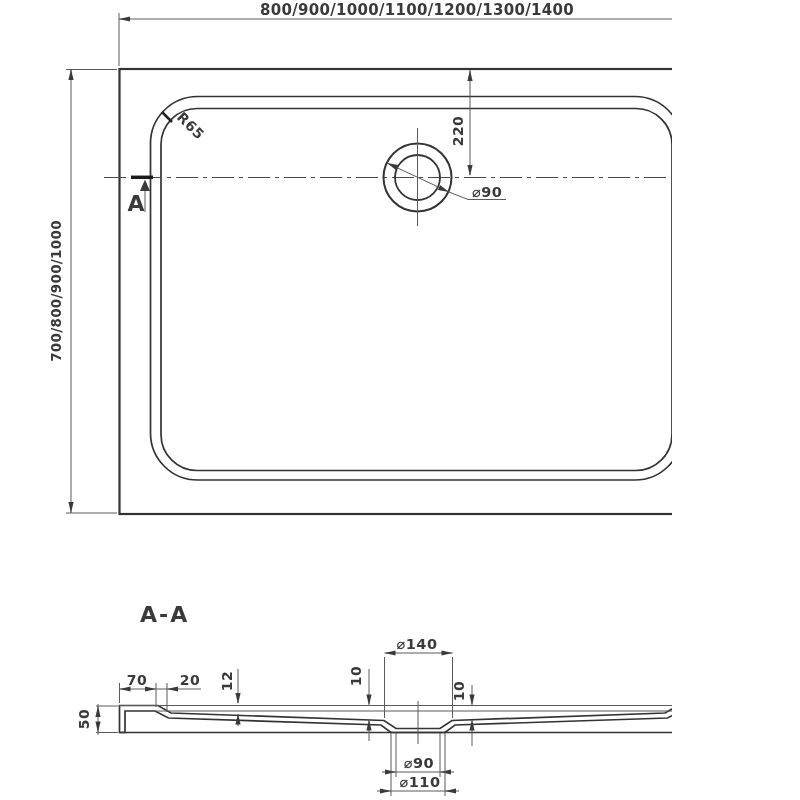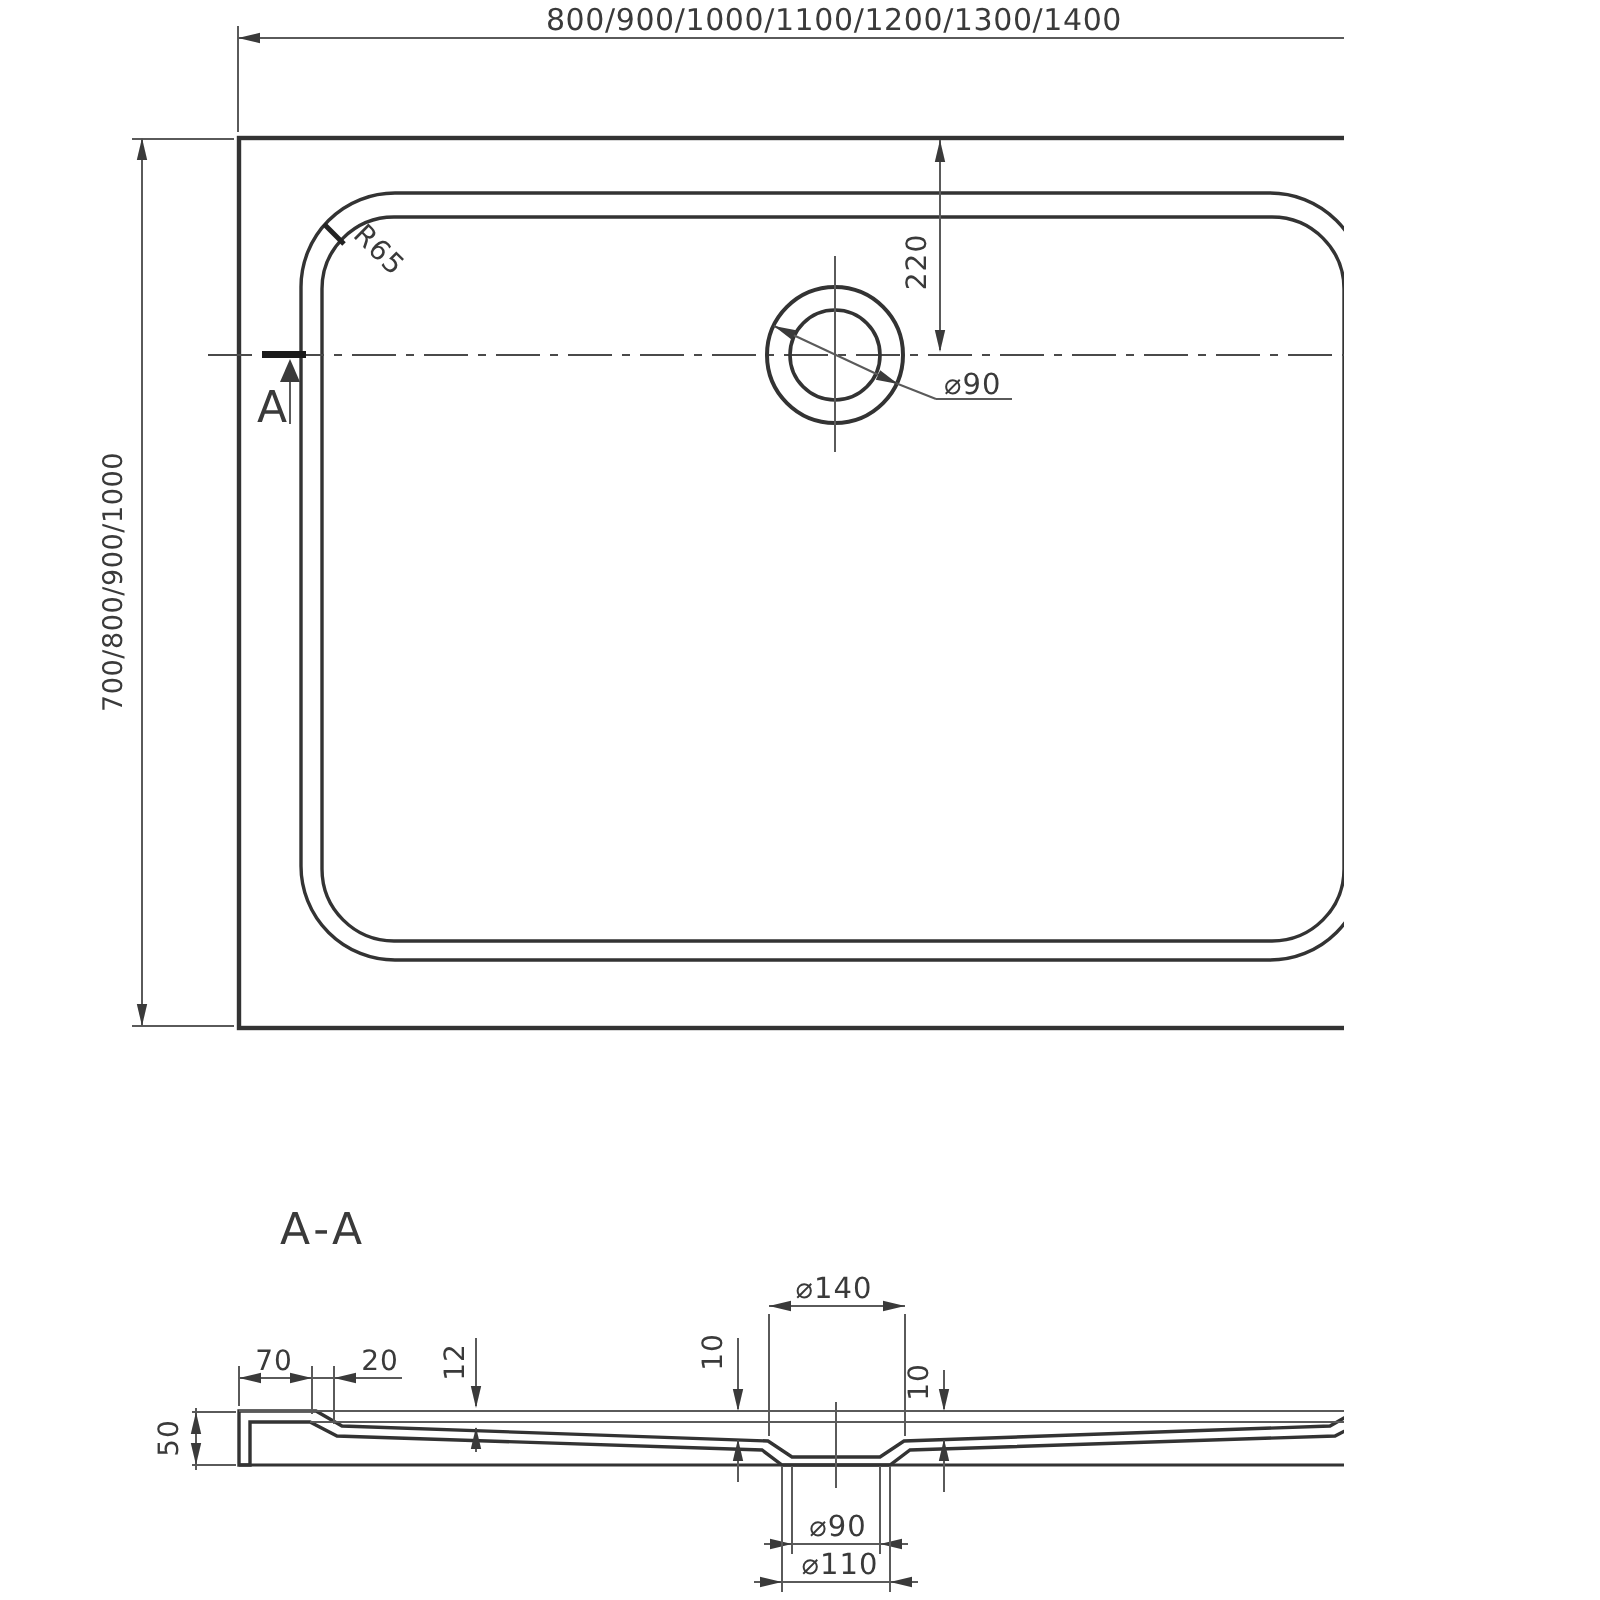--- a/index.html
+++ b/index.html
@@ -1,17 +1,17 @@
 <!DOCTYPE html>
 <html><head>
 <meta charset="utf-8">
 <style>
   html,body{margin:0;padding:0;background:#ffffff;}
   .page{width:672px;height:800px;background:#ffffff;position:relative;overflow:hidden;
-        font-family:"DejaVu Sans", sans-serif;}
+        font-family:"DejaVu Sans", sans-serif;font-weight:bold;}
   svg{display:block;}
   text{fill:#3a3a3a;font-family:"DejaVu Sans", sans-serif;}
   .dim-text{font-size:14px;letter-spacing:0.5px;}
   .dim-text-sm{font-size:13.5px;letter-spacing:0.3px;}
   .dia-text{font-size:14.5px;letter-spacing:0.5px;}
   .overall-text{font-size:15px;letter-spacing:0.3px;}
   .marker-text{font-size:22px;}
   .section-title{font-size:22px;letter-spacing:2px;}
   .thin{stroke:#5a5a5a;stroke-width:1;fill:none;}
   .main{stroke:#333333;fill:none;}

